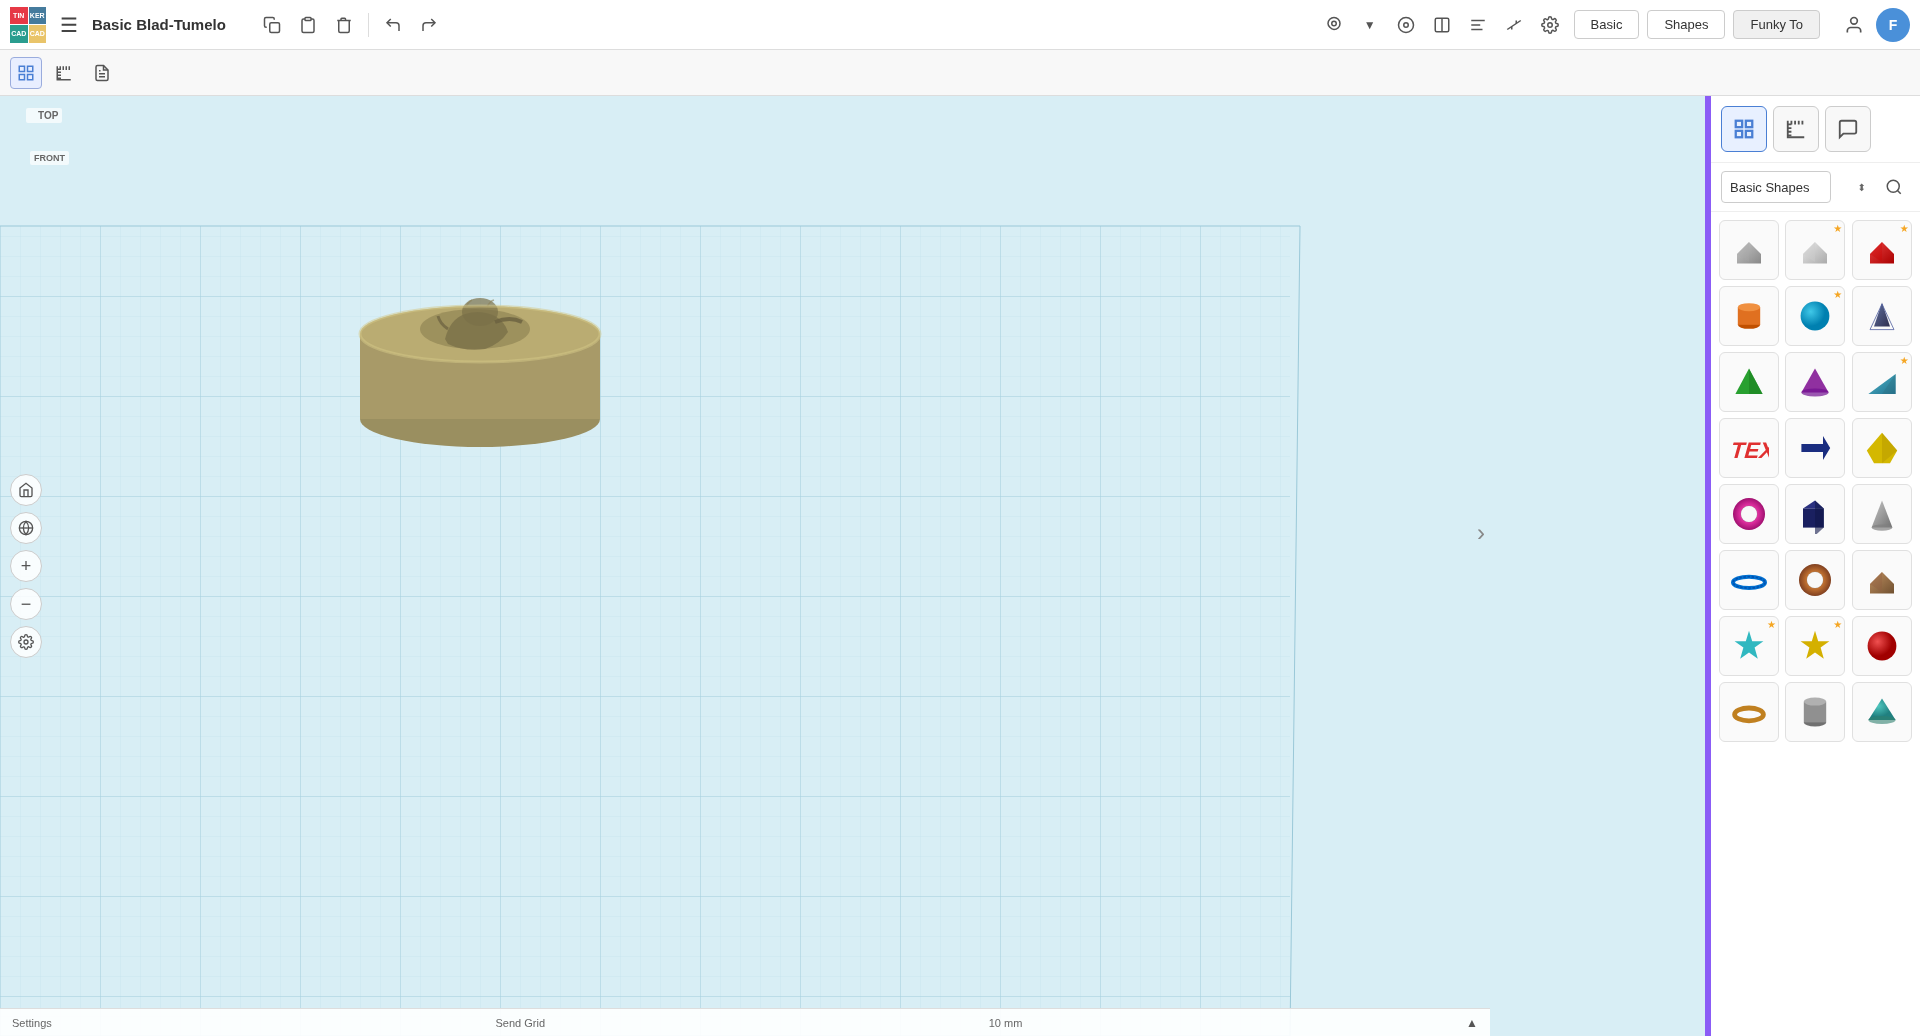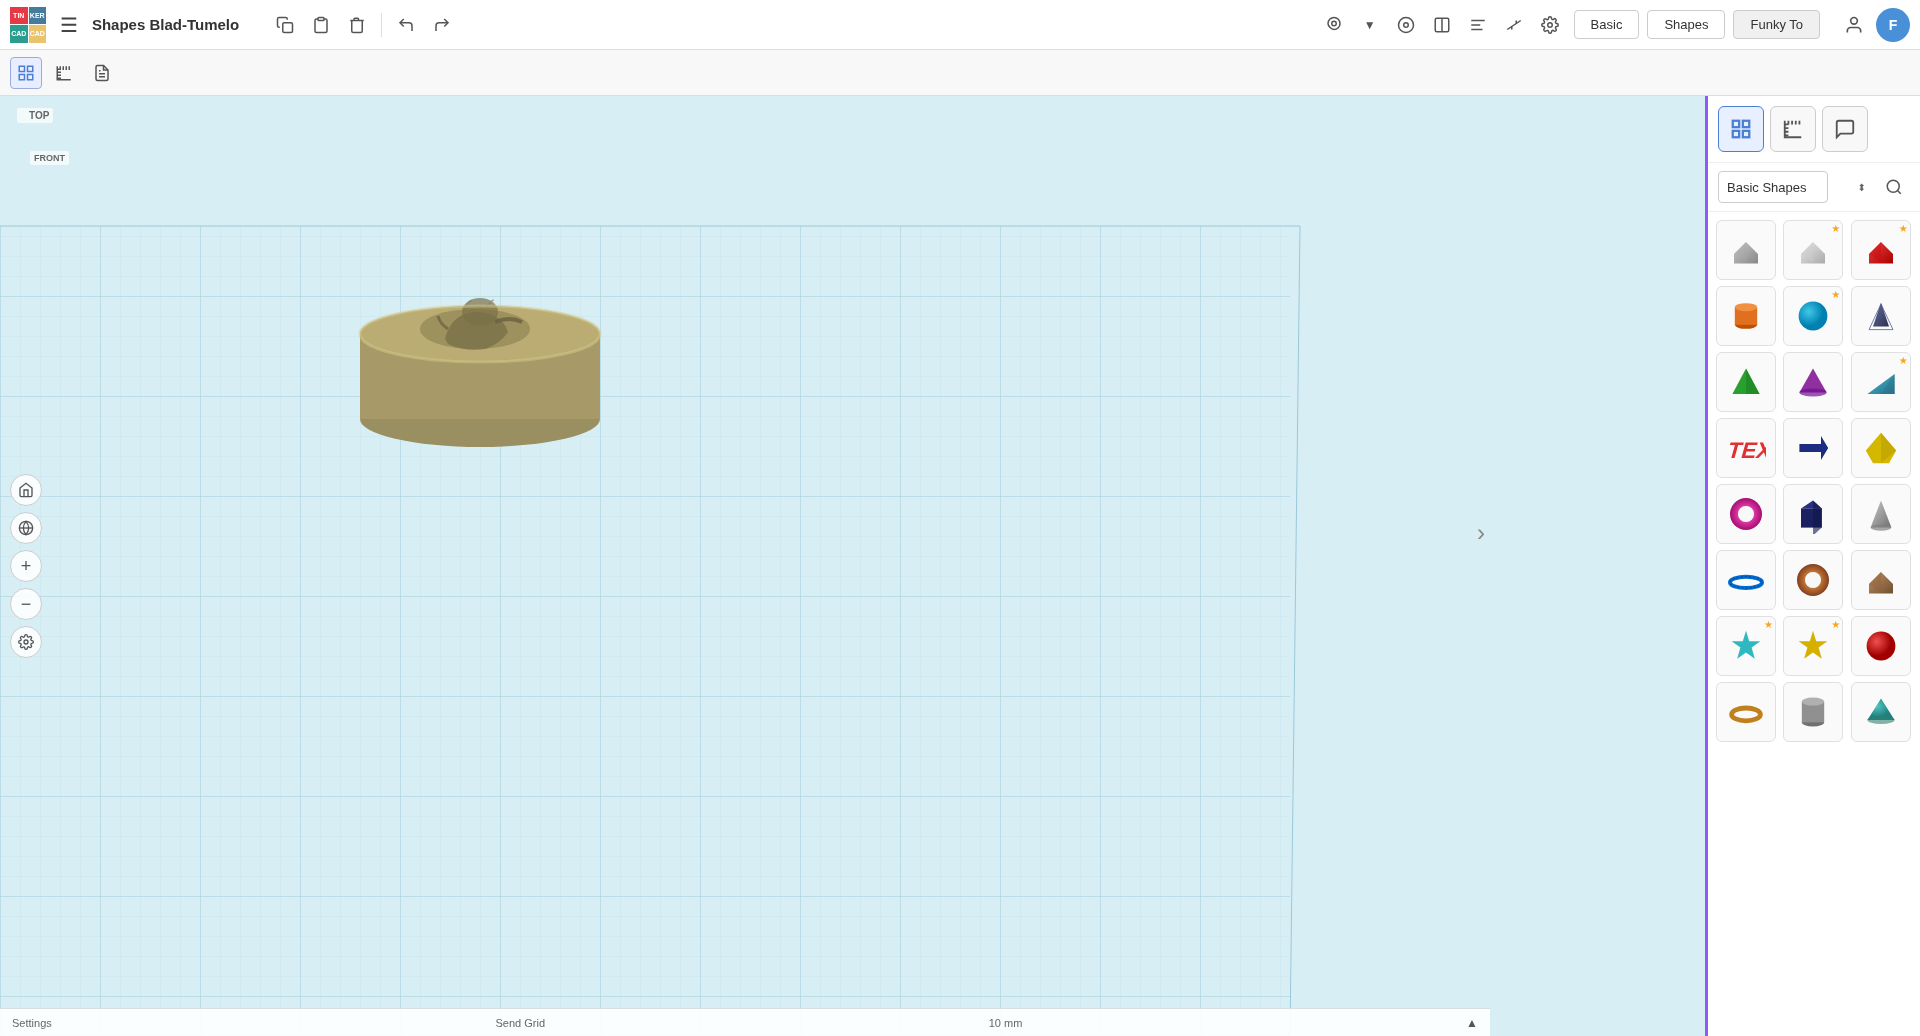--- a/index.html
+++ b/index.html
@@ -130,21 +130,21 @@
     
     .axis-label {
       position: absolute;
       font-size: 10px;
       font-weight: bold;
       color: #666;
       background: rgba(255,255,255,0.7);
       padding: 2px 4px;
       border-radius: 2px;
     }
-    #label-top { top: 12px; left: 17px; padding-left: 12px; }
+    #label-top { top: 12px; left: 26px; padding-left: 12px; }
     #label-front { top: 42px; left: 30px; }
 
     
     #left-controls {
       position: absolute;
       left: 10px;
       top: 50%;
       transform: translateY(-50%);
       display: flex;
       flex-direction: column;
@@ -165,21 +165,21 @@
       position: absolute;
       left: 40%;
       top: 35%;
       transform: translate(-50%, -50%);
     }
 
     
     #right-panel {
       width: 215px;
       background: #ffffff;
-      border-left: 3px solid #8b5cf6;
+      border-left: 6px solid #8b5cf6;
       display: flex;
       flex-direction: column;
       overflow: hidden;
     }
 
     #panel-top-icons {
       display: flex;
       padding: 10px;
       gap: 6px;
       border-bottom: 1px solid #eee;
@@ -300,21 +300,21 @@
 <body>
 
 <div id="topbar">
   <div id="logo">
     <div class="logo-cell logo-tin">TIN</div>
     <div class="logo-cell logo-ker">KER</div>
     <div class="logo-cell logo-cad-g">CAD</div>
     <div class="logo-cell logo-cad-y">CAD</div>
   </div>
   <div style="font-size:20px;cursor:pointer;color:#444;padding:4px;">☰</div>
-  <span id="app-title">Shapes Blad-Tumelo</span>
+  <span id="app-title">Basic Blad-Tumelo</span>
 
   <div id="toolbar-icons">
     <button class="toolbar-btn" title="Copy">
       <svg width="18" height="18" viewBox="0 0 24 24" fill="none" stroke="#555" stroke-width="2">
           <rect x="9" y="9" width="13" height="13" rx="2"></rect>
           <path d="M5 15H4a2 2 0 01-2-2V4a2 2 0 012-2h9a2 2 0 012 2v1"></path>
         </svg>
     </button>
     <button class="toolbar-btn" title="Paste">
       <svg width="18" height="18" viewBox="0 0 24 24" fill="none" stroke="#555" stroke-width="2">

